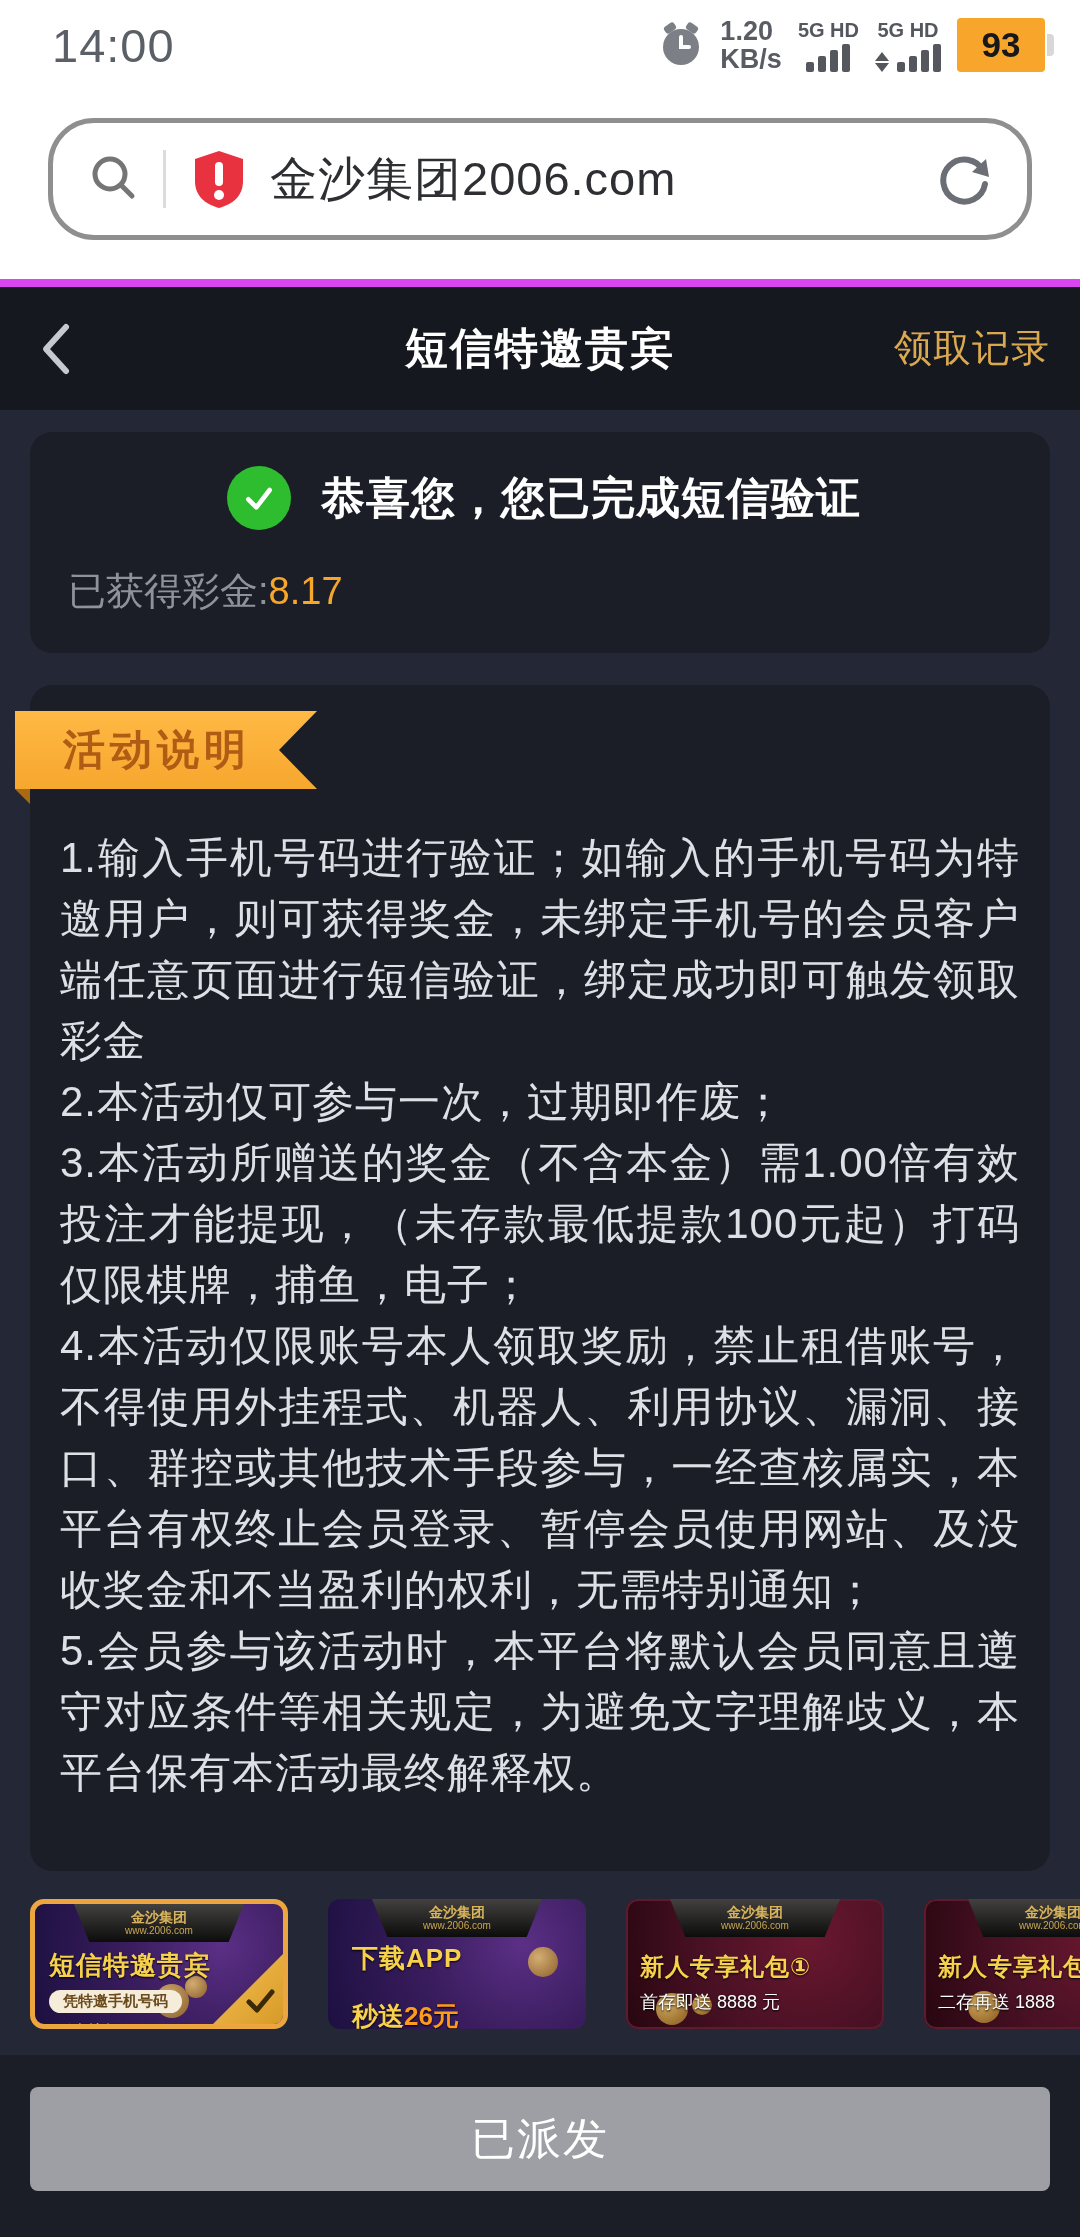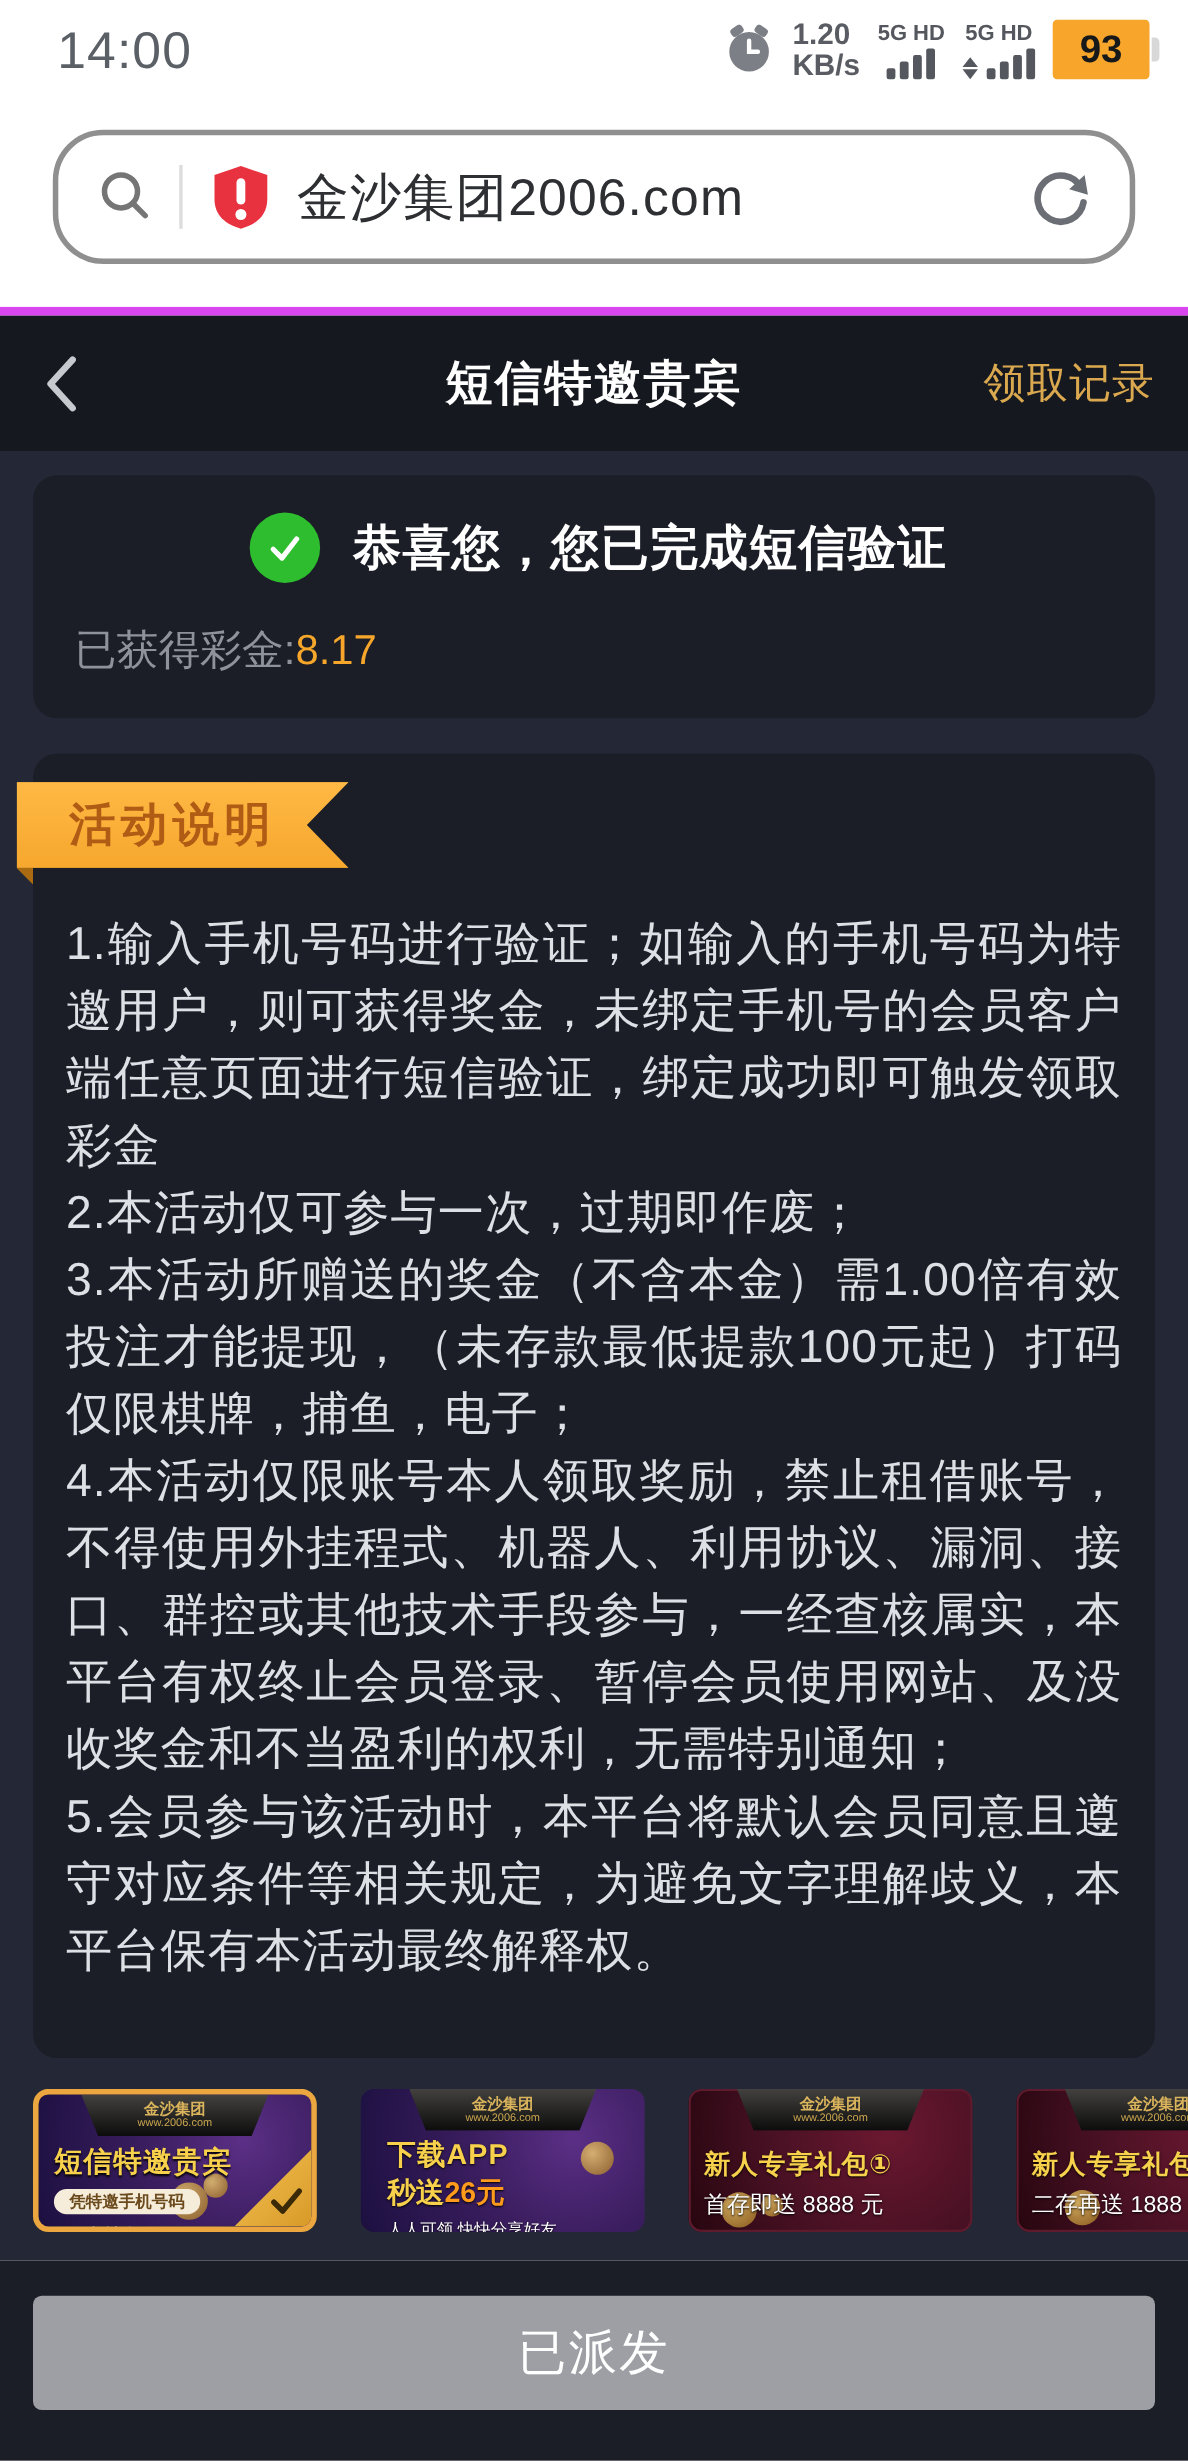--- a/index.html
+++ b/index.html
@@ -81,26 +81,26 @@
     background:radial-gradient(circle at 35% 35%, #f3cf6f, #9c6b1c); opacity:.8; }
   .banner-logo{ position:absolute; top:0; left:50%; transform:translateX(-50%);
     width:170px; height:38px; background:linear-gradient(180deg,#42413f,#0c0c0c);
     clip-path:polygon(0 0,100% 0,91% 100%,9% 100%);
     display:flex; flex-direction:column; align-items:center; justify-content:center; }
   .logo-name{ color:#d9b45c; font-size:14px; font-weight:700; line-height:15px; white-space:nowrap;}
   .logo-url{ color:#caa64e; font-size:10px; line-height:11px; white-space:nowrap;}
   .banner-body{ position:absolute; left:14px; top:44px; }
   .b-title{ color:#f7d14c; font-size:26px; font-weight:700; white-space:nowrap;
     text-shadow:0 1px 2px #000; letter-spacing:1px;}
-  .b-title2{ font-size:26px; font-weight:700; white-space:nowrap; text-shadow:0 1px 2px #000;}
+  .b-title2{ font-size:26px; font-weight:700; white-space:nowrap; text-shadow:0 1px 2px #000;margin-top:23px;}
   .b-title2 .hl{ color:#ff9b1c; }
   .b-title2 .pre{ color:#f7d14c; }
   .b-pill{ margin-top:7px; display:inline-block; background:#f5ecd9; color:#6b4a1e;
     font-size:15px; font-weight:700; border-radius:999px; padding:2px 14px; white-space:nowrap;}
-  .b-sub{ margin-top:7px; color:#ffffff; font-size:21px; white-space:nowrap; text-shadow:0 1px 2px #000;}
+  .b-sub{ margin-top:7px; color:#ffffff; font-size:18px; white-space:nowrap; text-shadow:0 1px 2px #000;}
   .corner-check{ position:absolute; right:0; bottom:0; width:70px; height:70px;
     background:linear-gradient(135deg,#f4c254,#d89a28);
     clip-path:polygon(100% 0,100% 100%,0 100%); }
   .corner-check svg{ position:absolute; right:6px; bottom:6px; }
   .caption{ margin-top:26px; font-size:38px; color:#83879\0;}
   .caption{ color:#83879e; text-align:center; white-space:nowrap; }
   .caption.active{ color:#e2a33c; }
   .caption.clip-left{ text-align:left; padding-left:14px; }
 
   

